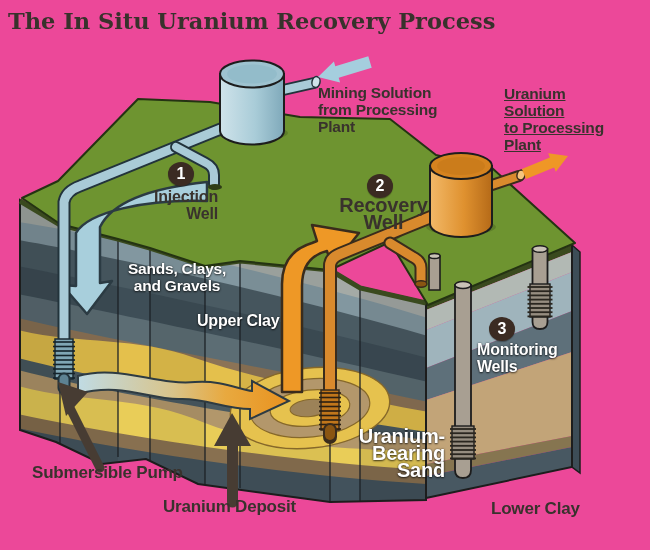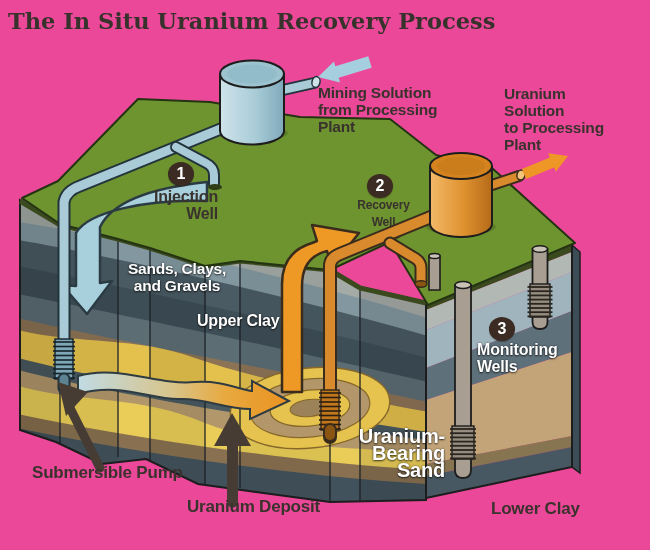--- a/index.html
+++ b/index.html
@@ -227,45 +227,45 @@
     <path d="M232,413 L214,446 L251,446 Z"></path>
   </g>
 </svg>
 
 <div class="title">The In Situ Uranium Recovery Process</div>
 
 <div class="label" style="left:318px;top:84px;">Mining Solution
 from Processing
 Plant</div>
 
-<div class="label" style="left:504px;top:85px;">Uranium
+<div class="label" style="left:504px;top:85px;text-decoration:underline;">Uranium
 Solution
 to Processing
 Plant</div>
 
 <div class="badge" style="left:168px;top:162px;">1</div>
 <div class="label" style="left:154px;top:188px;font-size:16px;text-align:right;">Injection
 Well</div>
 
 <div class="badge" style="left:367px;top:174px;">2</div>
-<div class="label center" style="left:336px;top:197px;width:95px;font-size:12px;">Recovery
+<div class="label center" style="left:336px;top:197px;width:95px;font-size:20px;">Recovery
 Well</div>
 
 <div class="badge" style="left:489px;top:317px;">3</div>
 <div class="label white" style="left:477px;top:341px;font-size:16px;">Monitoring
 Wells</div>
 
 <div class="label white center" style="left:107px;top:260px;width:140px;">Sands, Clays,
 and Gravels</div>
 
 <div class="label white" style="left:164px;top:312px;font-size:16px;padding-left:33px;">Upper Clay</div>
 
 <div class="label white right" style="left:343px;top:428px;width:102px;font-size:20px;">Uranium-
 Bearing
 Sand</div>
 
 <div class="label big" style="left:32px;top:464px;">Submersible Pump</div>
 
-<div class="label big" style="left:163px;top:498px;margin-left:24px;">Uranium Deposit</div>
+<div class="label big" style="left:163px;top:498px;">Uranium Deposit</div>
 
 <div class="label big" style="left:491px;top:500px;">Lower Clay</div>
 
 </div>
 
 </body></html>

